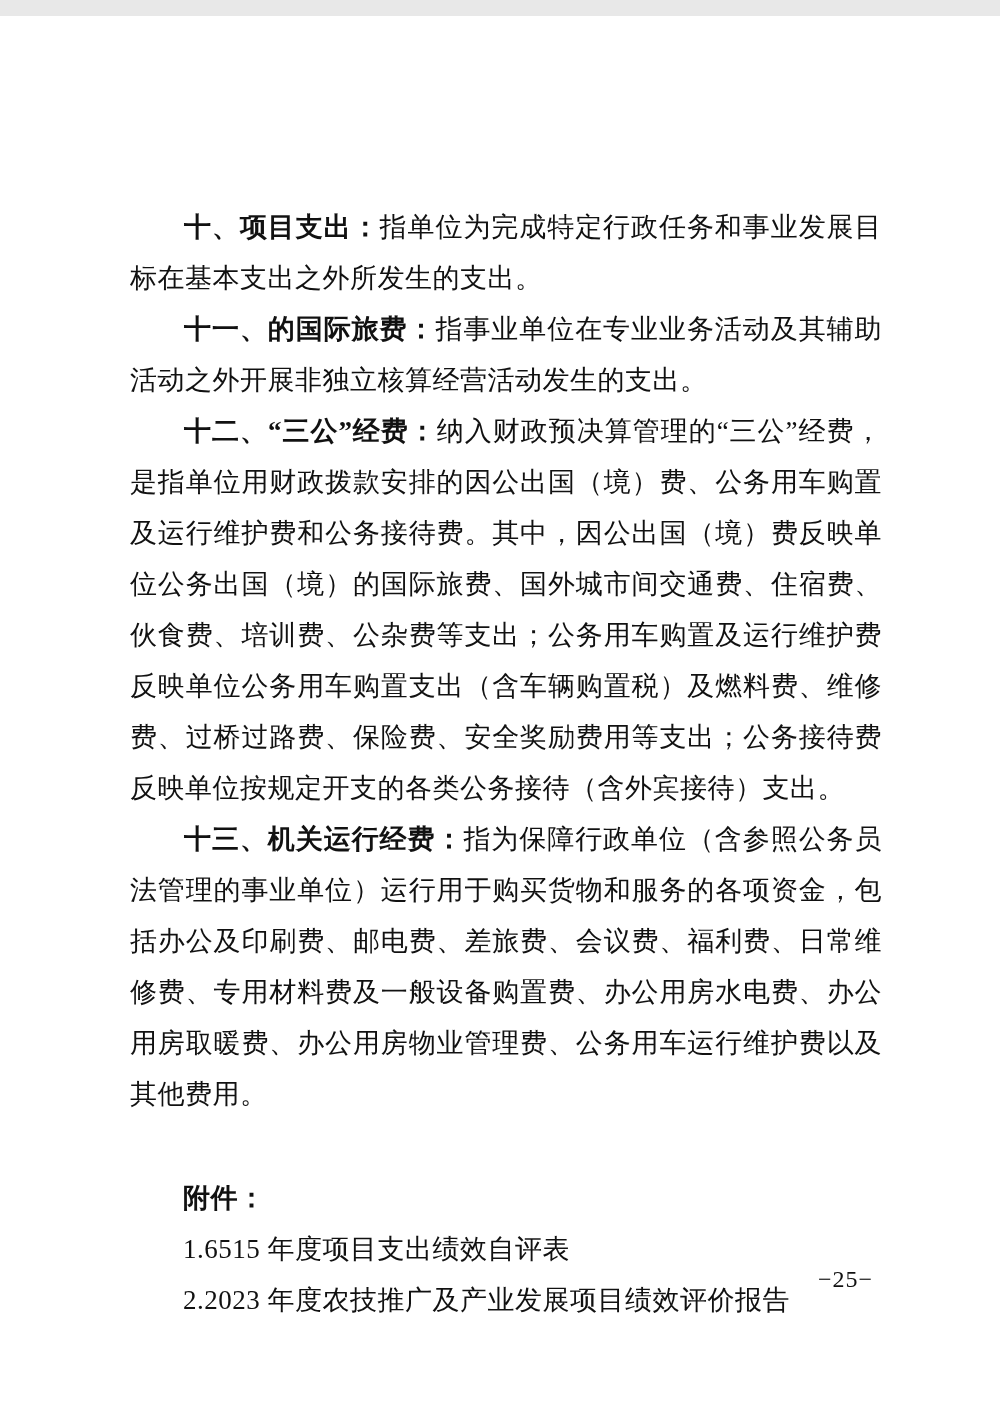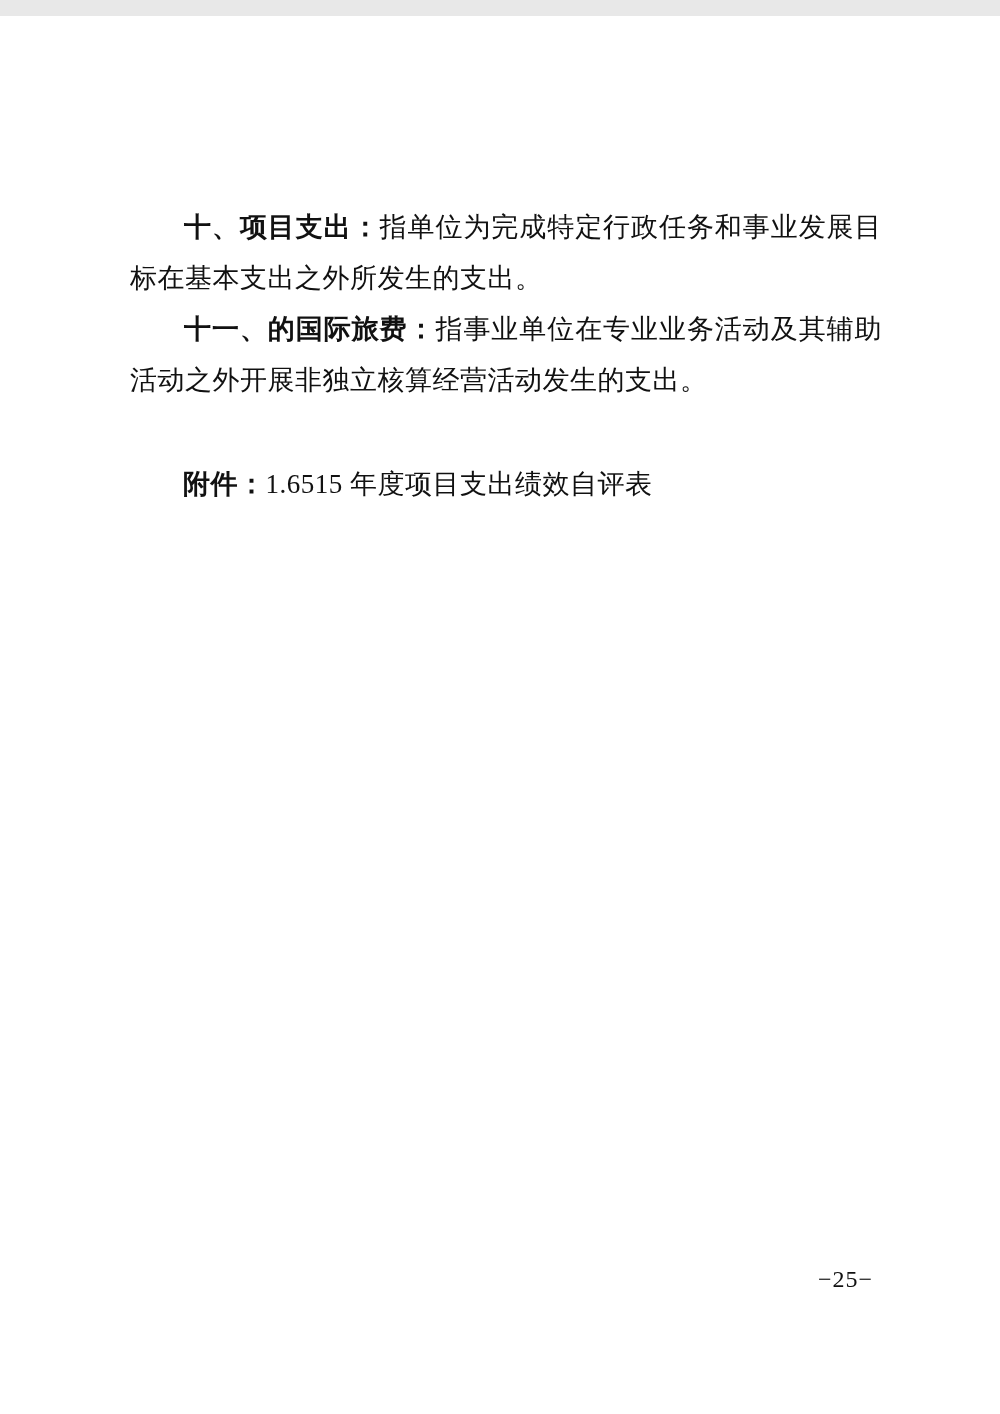--- a/index.html
+++ b/index.html
@@ -33,20 +33,21 @@
   }
   .lead {
     font-weight: bold;
   }
   .attachments {
     margin-top: 53px;
     display: flex;
     align-items: flex-start;
     padding-left: 53px;
     text-align: left;
+    flex-direction: column;
   }
   .attach-label {
     font-weight: bold;
     white-space: nowrap;
     flex: 0 0 auto;
   }
   .attach-items {
     flex: 1 1 auto;
   }
   .attach-item {
@@ -64,25 +65,28 @@
 </head>
 <body>
 
 <div class="page">
   <div class="content">
 
     <p class="para"><span class="lead">十、项目支出：</span><span>指单位为完成特定行政任务和事业发展目标在基本支出之外所发生的支出。</span></p>
 
     <p class="para"><span class="lead">十一、的国际旅费：</span><span>指事业单位在专业业务活动及其辅助活动之外开展非独立核算经营活动发生的支出。</span></p>
 
+    <p class="para"><span class="lead">十二、“三公”经费：</span><span>纳入财政预决算管理的“三公”经费，是指单位用财政拨款安排的因公出国（境）费、公务用车购置及运行维护费和公务接待费。其中，因公出国（境）费反映单位公务出国（境）的国际旅费、国外城市间交通费、住宿费、伙食费、培训费、公杂费等支出；公务用车购置及运行维护费反映单位公务用车购置支出（含车辆购置税）及燃料费、维修费、过桥过路费、保险费、安全奖励费用等支出；公务接待费反映单位按规定开支的各类公务接待（含外宾接待）支出。</span></p>
 
+    <p class="para"><span class="lead">十三、机关运行经费：</span><span>指为保障行政单位（含参照公务员法管理的事业单位）运行用于购买货物和服务的各项资金，包括办公及印刷费、邮电费、差旅费、会议费、福利费、日常维修费、专用材料费及一般设备购置费、办公用房水电费、办公用房取暖费、办公用房物业管理费、公务用车运行维护费以及其他费用。</span></p>
 
     <div class="attachments">
       <span class="attach-label">附件：</span>
       <div class="attach-items">
         <div class="attach-item">1.6515 年度项目支出绩效自评表</div>
+        <div class="attach-item">2.2023 年度农技推广及产业发展项目绩效评价报告</div>
       </div>
     </div>
 
   </div>
 
   <div class="page-number">−25−</div>
 </div>
 
 </body></html>

